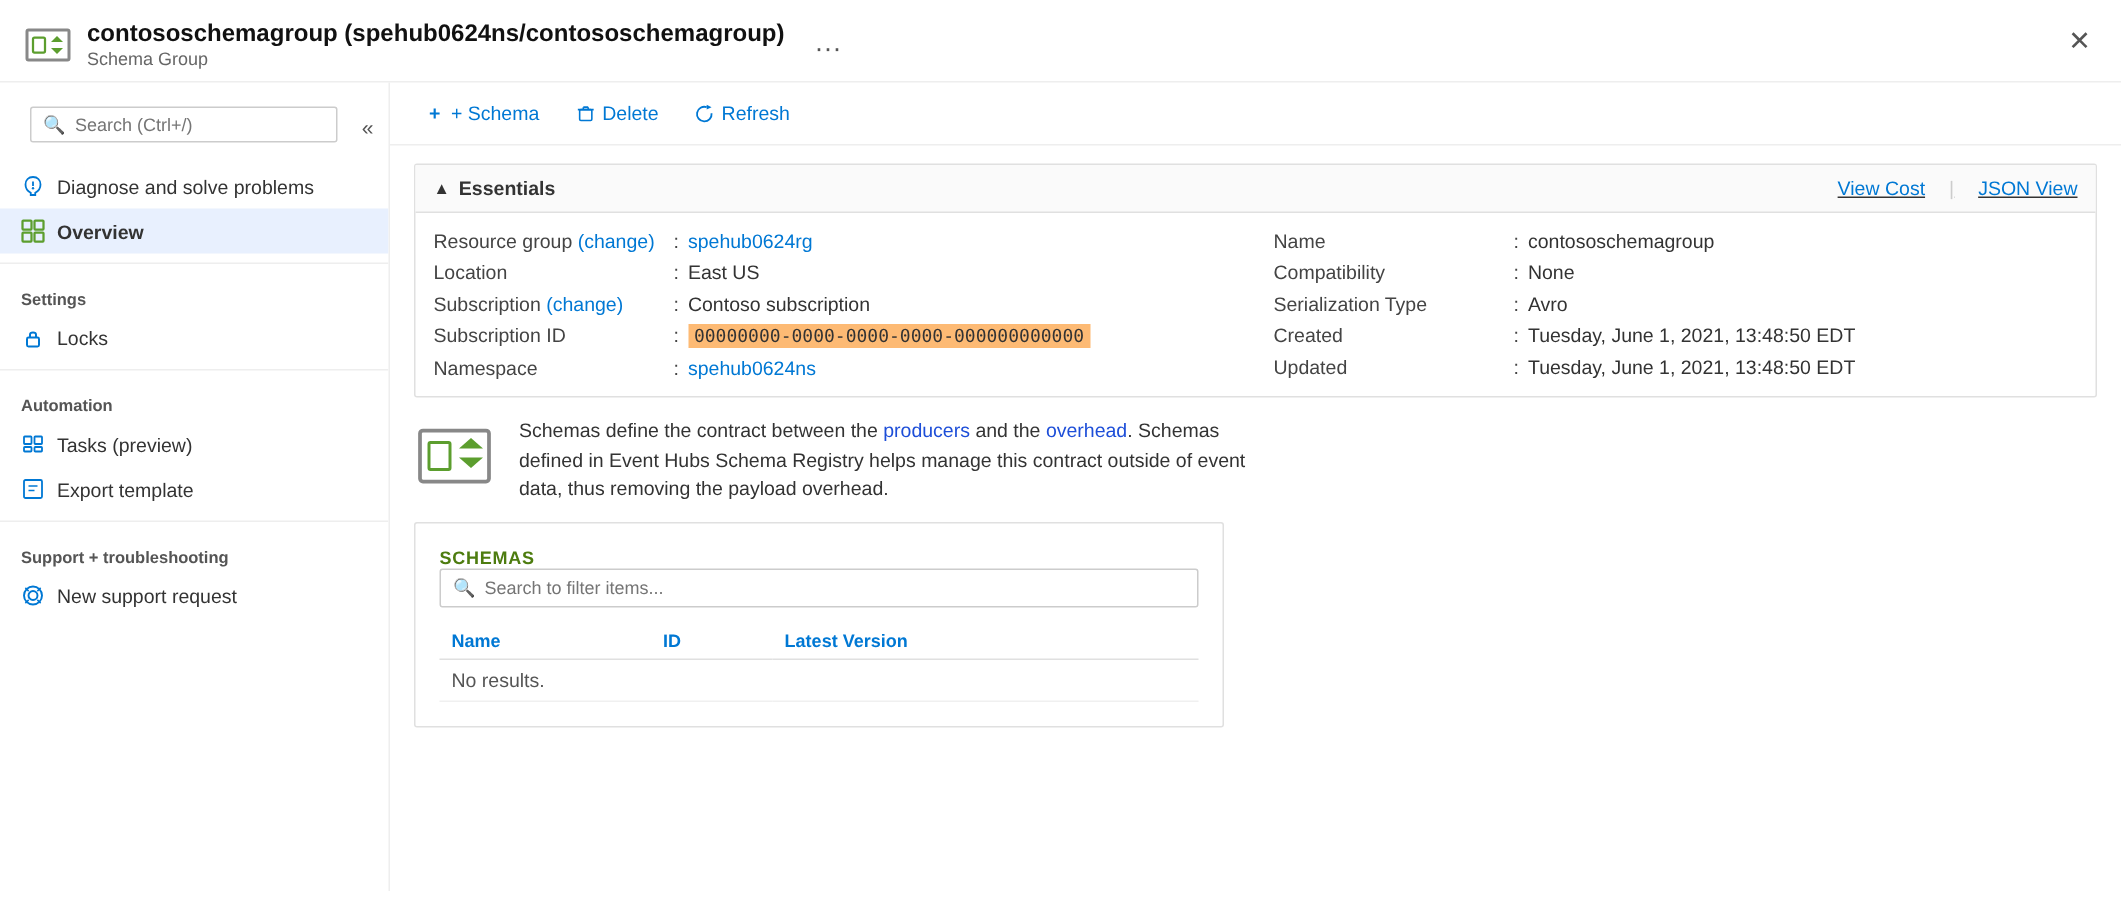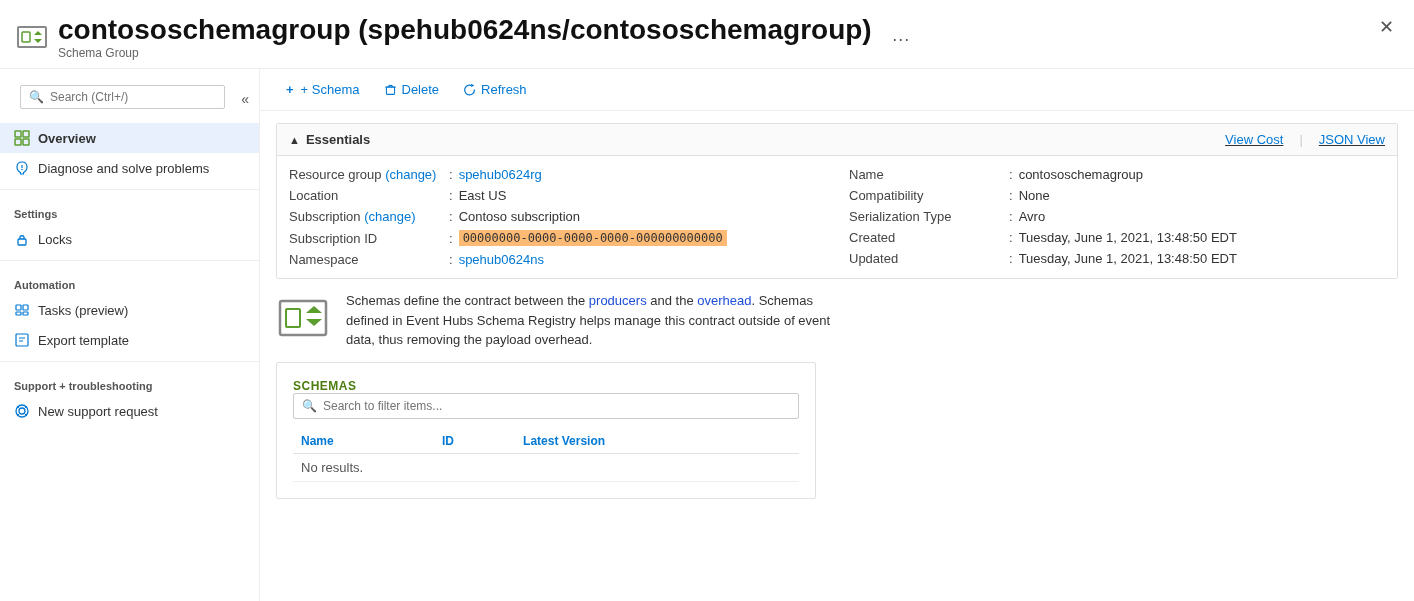--- a/index.html
+++ b/index.html
@@ -3,21 +3,21 @@
   <meta charset="utf-8">
   <style>
     * { box-sizing: border-box; margin: 0; padding: 0; }
     body { font-family: 'Segoe UI', sans-serif; font-size: 13px; color: #333; background: #fff; width: 1414px; height: 601px; overflow: hidden; }
 
     
     .header { display: flex; align-items: flex-start; justify-content: space-between; padding: 14px 20px 8px 16px; border-bottom: 1px solid #eee; }
     .header-left { display: flex; align-items: center; gap: 10px; }
     .header-icon { width: 32px; height: 32px; flex-shrink: 0; }
     .header-title-group {}
-    .header-title { font-size: 28px; font-weight: 600; color: #111; }
+    .header-title { font-size: 16px; font-weight: 600; color: #111; }
     .header-subtitle { font-size: 12px; color: #666; }
     .header-dots { font-size: 18px; color: #555; cursor: pointer; margin-left: 10px; margin-top: 4px; }
     .close-btn { font-size: 18px; color: #555; cursor: pointer; margin-top: 2px; }
 
     
     .layout { display: flex; height: calc(601px - 62px); }
 
     
     .sidebar { width: 260px; flex-shrink: 0; border-right: 1px solid #eee; padding: 8px 0; overflow-y: auto; }
     .search-box { display: flex; align-items: center; margin: 4px 10px 8px 10px; border: 1px solid #ccc; border-radius: 2px; padding: 4px 8px; gap: 6px; }
@@ -41,21 +41,21 @@
     
     .essentials-section { border: 1px solid #e0e0e0; margin: 12px 16px; border-radius: 2px; }
     .essentials-header { display: flex; align-items: center; justify-content: space-between; padding: 8px 12px; border-bottom: 1px solid #e0e0e0; background: #fafafa; }
     .essentials-header-left { display: flex; align-items: center; gap: 6px; font-size: 13px; font-weight: 600; color: #333; }
     .essentials-header-right { display: flex; gap: 16px; text-decoration: underline; }
     .essentials-link { color: #0078d4; text-decoration: none; font-size: 13px; cursor: pointer; }
     .essentials-divider-v { color: #ccc; }
 
     .essentials-body { display: grid; grid-template-columns: 1fr 1fr; gap: 0; padding: 8px 0; }
     .essentials-col { padding: 0 12px; }
-    .essentials-row { display: flex; align-items: center; padding: 3px 0; }
+    .essentials-row { display: flex; align-items: flex-start; padding: 3px 0; }
     .essentials-label { color: #444; min-width: 160px; font-size: 13px; flex-shrink: 0; }
     .essentials-label-link { color: #0078d4; cursor: pointer; }
     .essentials-colon { color: #444; margin-right: 6px; }
     .essentials-value { color: #333; font-size: 13px; }
     .essentials-value-link { color: #0078d4; cursor: pointer; }
     .essentials-value-id { background: #fdba74; padding: 1px 4px; font-family: monospace; font-size: 12px; }
 
     
     .info-box { display: flex; align-items: flex-start; gap: 16px; margin: 12px 16px; }
     .info-box-icon { width: 54px; height: 54px; flex-shrink: 0; }
@@ -96,37 +96,37 @@
 
   <div class="sidebar">
     <div style="display:flex; align-items:center; margin: 4px 10px 6px 10px;">
       <div class="search-box" style="flex:1;">
         <span class="search-icon-small">🔍</span>
         <input type="text" placeholder="Search (Ctrl+/)" style="">
       </div>
       <span class="collapse-btn" style="margin-left:6px;">«</span>
     </div>
 
+    <div class="sidebar-item">
+      <svg class="item-icon" viewBox="0 0 16 16">
+        <path d="M8 2 C5 2 3 4 3 7 C3 9.5 4.5 11.5 6.5 12.5 L6.5 14 L9.5 14 L9.5 12.5 C11.5 11.5 13 9.5 13 7 C13 4 11 2 8 2Z" fill="none" stroke="#0078d4" stroke-width="1.2"></path>
+        <line x1="8" y1="5" x2="8" y2="8" stroke="#0078d4" stroke-width="1.2"></line>
+        <circle cx="8" cy="9.5" r="0.8" fill="#0078d4"></circle>
+      </svg>
+      <span>Diagnose and solve problems</span>
+    </div>
+
     <div class="sidebar-item active">
       <svg class="item-icon" viewBox="0 0 16 16">
         <rect x="1" y="1" width="6" height="6" rx="0.5" fill="none" stroke="#5c9e2e" stroke-width="1.5"></rect>
         <rect x="9" y="1" width="6" height="6" rx="0.5" fill="none" stroke="#5c9e2e" stroke-width="1.5"></rect>
         <rect x="1" y="9" width="6" height="6" rx="0.5" fill="none" stroke="#5c9e2e" stroke-width="1.5"></rect>
         <rect x="9" y="9" width="6" height="6" rx="0.5" fill="none" stroke="#5c9e2e" stroke-width="1.5"></rect>
       </svg>
       <span>Overview</span>
-    </div>
-
-    <div class="sidebar-item">
-      <svg class="item-icon" viewBox="0 0 16 16">
-        <path d="M8 2 C5 2 3 4 3 7 C3 9.5 4.5 11.5 6.5 12.5 L6.5 14 L9.5 14 L9.5 12.5 C11.5 11.5 13 9.5 13 7 C13 4 11 2 8 2Z" fill="none" stroke="#0078d4" stroke-width="1.2"></path>
-        <line x1="8" y1="5" x2="8" y2="8" stroke="#0078d4" stroke-width="1.2"></line>
-        <circle cx="8" cy="9.5" r="0.8" fill="#0078d4"></circle>
-      </svg>
-      <span>Diagnose and solve problems</span>
     </div>
 
     <hr class="sidebar-divider">
 
     <div class="sidebar-section-label">Settings</div>
     <div class="sidebar-item">
       <svg class="item-icon" viewBox="0 0 16 16">
         <rect x="4" y="8" width="8" height="6" rx="1" fill="none" stroke="#0078d4" stroke-width="1.3"></rect>
         <path d="M6 8 V6 C6 4.3 10 4.3 10 6 V8" fill="none" stroke="#0078d4" stroke-width="1.3"></path>
       </svg>

